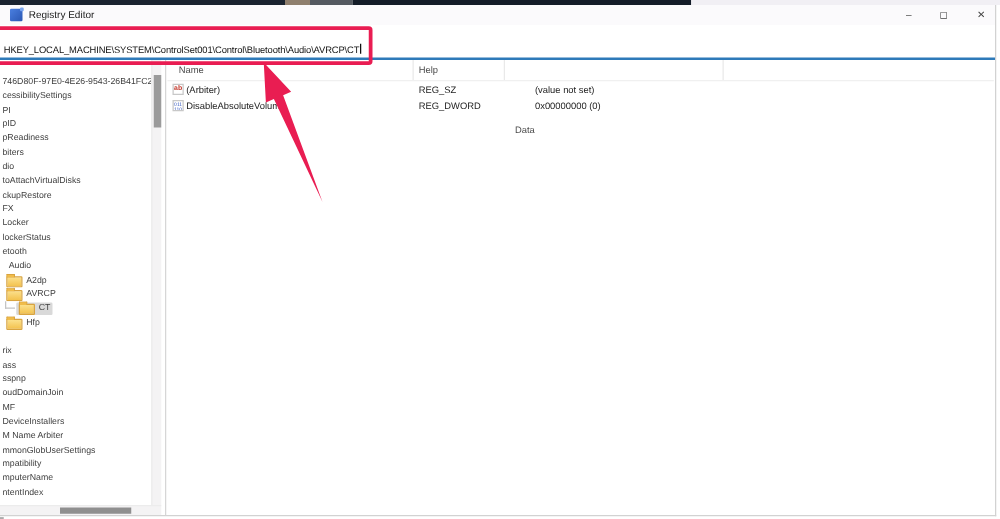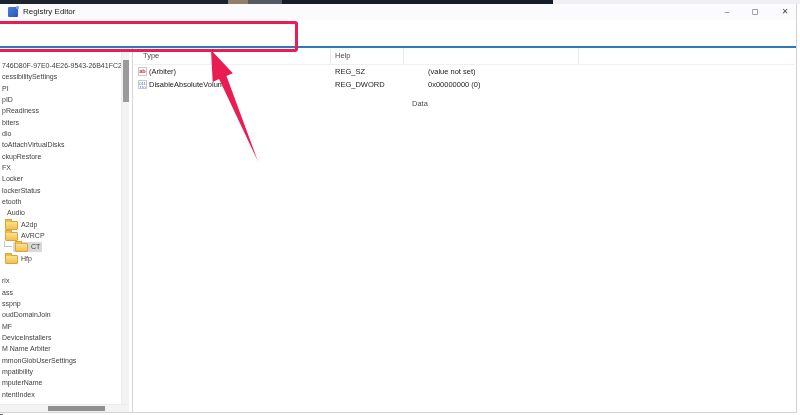--- a/index.html
+++ b/index.html
@@ -78,20 +78,23 @@
 
     <div id="titlebar">
       <span id="appicon"></span>
       <span id="title">Registry Editor</span>
       <span class="wbtn" id="btn-min">–</span>
       <span class="wbtn" id="btn-max">◻</span>
       <span class="wbtn" id="btn-close">✕</span>
     </div>
 
 
+    <div id="addressbar">
+      <span id="addresstext"><span>HKEY_LOCAL_MACHINE\SYSTEM\ControlSet001\Control\Bluetooth\Audio\AVRCP\CT</span><span id="caret"></span></span>
+    </div>
     <div id="accentline"></div>
 
     <div id="treepane">
         <div class="trow">
           <span class="tinner" style="margin-left: 0px;">
             <span class="tlabel">746D80F-97E0-4E26-9543-26B41FC2</span>
           </span>
         </div>
         <div class="trow">
           <span class="tinner" style="margin-left: 0px;">
@@ -246,21 +249,21 @@
       </div>
     <div id="vscroll">
       <div id="vthumb"></div>
     </div>
     <div id="hscroll">
       <div id="hthumb"></div>
     </div>
     <div id="panedivider"></div>
 
     <div id="listpane">
-      <span class="colhdr" style="left:9px;">Type</span>
+      <span class="colhdr" style="left:9px;">Name</span>
       <span class="colhdr" style="left:201px;">Help</span>
       <span class="colhdr" style="left:278px;margin-top:48px;">Data</span>
       <span class="hsep" style="left:196px;"></span>
       <span class="hsep" style="left:269px;"></span>
       <span class="hsep" style="left:444px;"></span>
       <div id="hdrline"></div>
       <div id="listrows">
           <div class="lrow" style="top: 17px;">
             <span class="vicon string-value-icon">ab</span>
             <span class="cell name">(Arbiter)</span>

